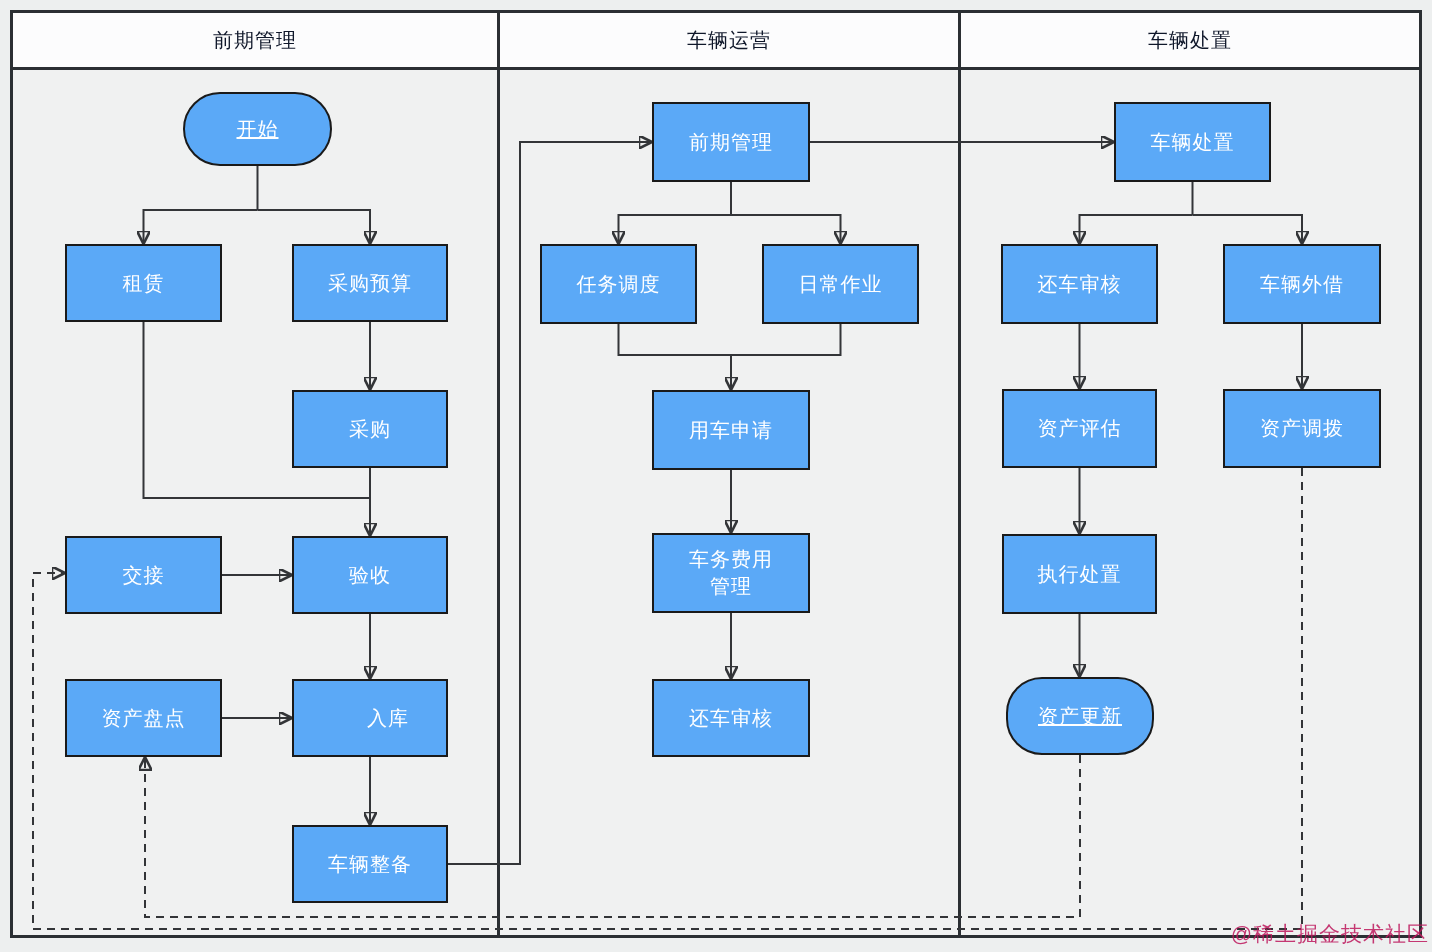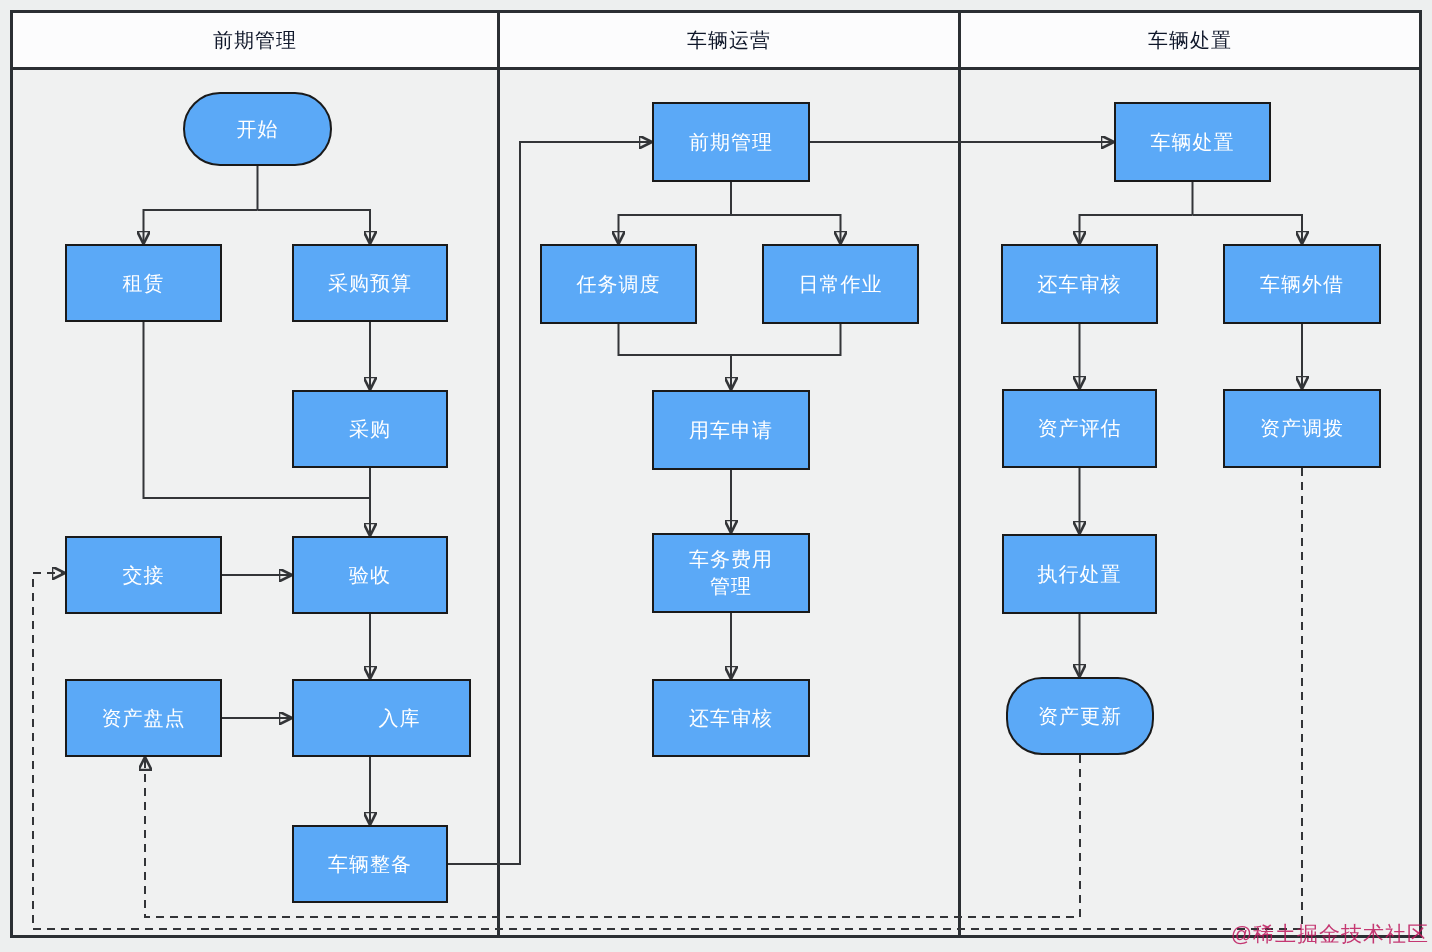--- a/index.html
+++ b/index.html
@@ -2,21 +2,21 @@
 <html><head>
 <meta charset="utf-8">
 <style>
   html,body{margin:0;padding:0;background:#edefef;font-family:"Liberation Sans","DejaVu Sans",sans-serif;}
   .canvas{position:relative;width:1432px;height:952px;background:#edefef;overflow:hidden;}
   .frame{position:absolute;left:10px;top:10px;width:1412px;height:928px;border:3px solid #2b2f33;background:#f0f1f1;box-sizing:border-box;}
   .header-band{position:absolute;left:13px;top:13px;width:1406px;height:54px;background:#fcfcfd;border-bottom:3px solid #2b2f33;box-sizing:content-box;}
   .lane-title{position:absolute;top:13px;height:54px;display:flex;align-items:center;justify-content:center;font-size:20px;color:#0f172a;letter-spacing:1px;}
   .divider{position:absolute;top:13px;width:3px;height:922px;background:#2b2f33;}
   .node{position:absolute;background:#5BA9F7;border:2px solid #1a1a1a;box-sizing:border-box;display:flex;align-items:center;justify-content:center;color:#ffffff;font-size:20px;text-align:center;white-space:pre-line;line-height:1.35;letter-spacing:1px;}
-  .node.stadium{border-radius:37px;}
+  .node.stadium{border-radius:37px;text-decoration:underline;}
   .edges{position:absolute;left:0;top:0;width:1432px;height:952px;pointer-events:none;}
   .edges path{fill:none;stroke:#333538;stroke-width:2px;}
   .edges path.dashed{stroke-dasharray:8 6;}
   .watermark{position:absolute;right:3px;top:920px;font-size:21px;color:#be185d;opacity:.85;letter-spacing:1px;}
 </style>
 </head>
 <body>
 
 <div class="canvas">
 
@@ -71,21 +71,21 @@
     <path class="dashed" d="M1302 468 V929 H33 V573 H65" marker-end="url(#arrow)"></path>
   </svg>
 
   <div class="node stadium" style="left:183px;top:92px;width:149px;height:74px;">开始</div>
   <div class="node" style="left:65px;top:244px;width:157px;height:78px;">租赁</div>
   <div class="node" style="left:292px;top:244px;width:156px;height:78px;">采购预算</div>
   <div class="node" style="left:292px;top:390px;width:156px;height:78px;">采购</div>
   <div class="node" style="left:65px;top:536px;width:157px;height:78px;">交接</div>
   <div class="node" style="left:292px;top:536px;width:156px;height:78px;">验收</div>
   <div class="node" style="left:65px;top:679px;width:157px;height:78px;">资产盘点</div>
-  <div class="node" style="left:292px;top:679px;width:179px;height:78px;padding-left:36px;">入库</div>
+  <div class="node" style="left:292px;top:679px;width:156px;height:78px;padding-left:36px;">入库</div>
   <div class="node" style="left:292px;top:825px;width:156px;height:78px;">车辆整备</div>
 
   <div class="node" style="left:652px;top:102px;width:158px;height:80px;">前期管理</div>
   <div class="node" style="left:540px;top:244px;width:157px;height:80px;">任务调度</div>
   <div class="node" style="left:762px;top:244px;width:157px;height:80px;">日常作业</div>
   <div class="node" style="left:652px;top:390px;width:158px;height:80px;">用车申请</div>
   <div class="node" style="left:652px;top:533px;width:158px;height:80px;">车务费用
 管理</div>
   <div class="node" style="left:652px;top:679px;width:158px;height:78px;">还车审核</div>
 

